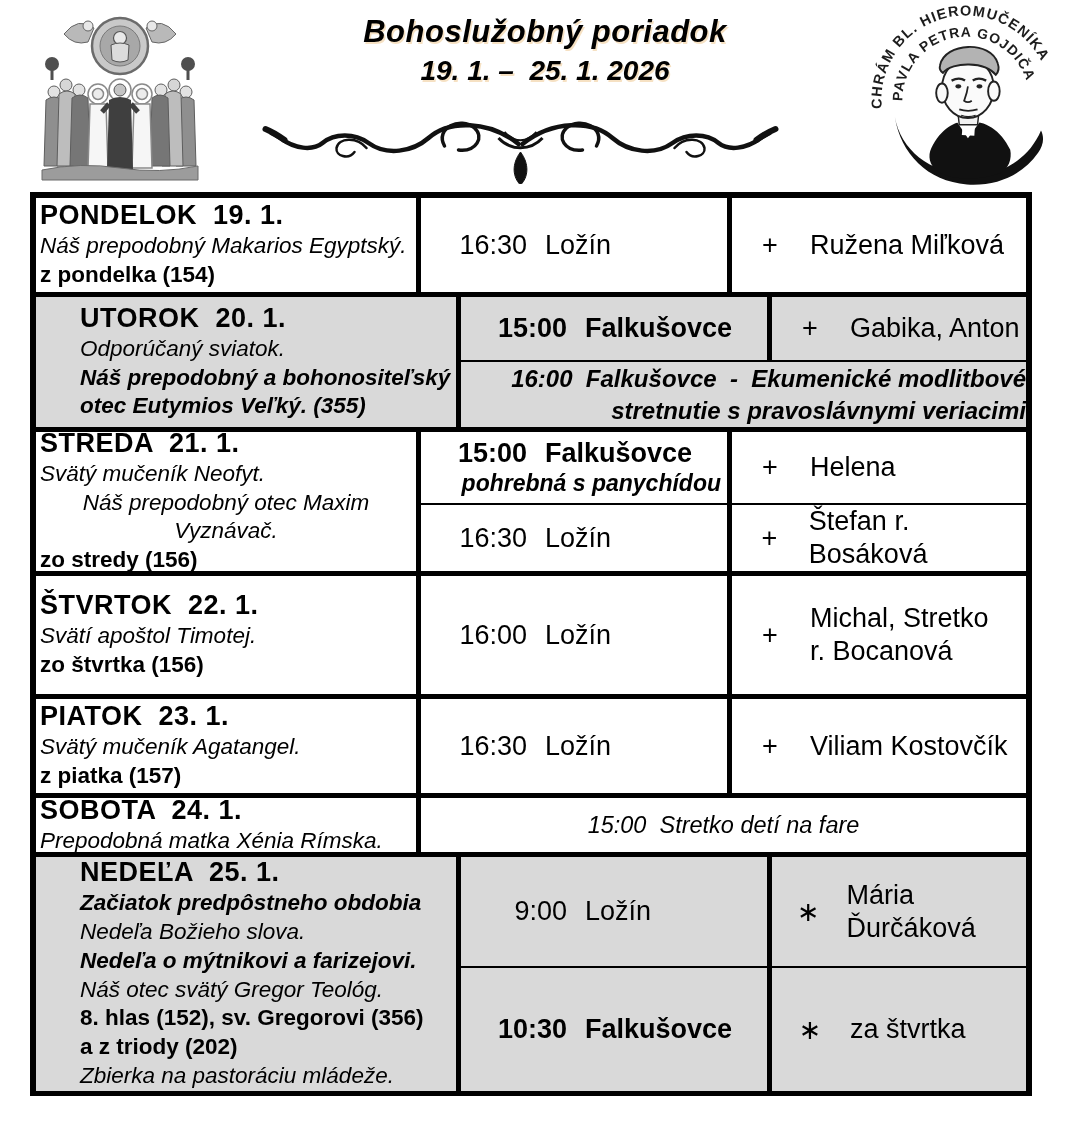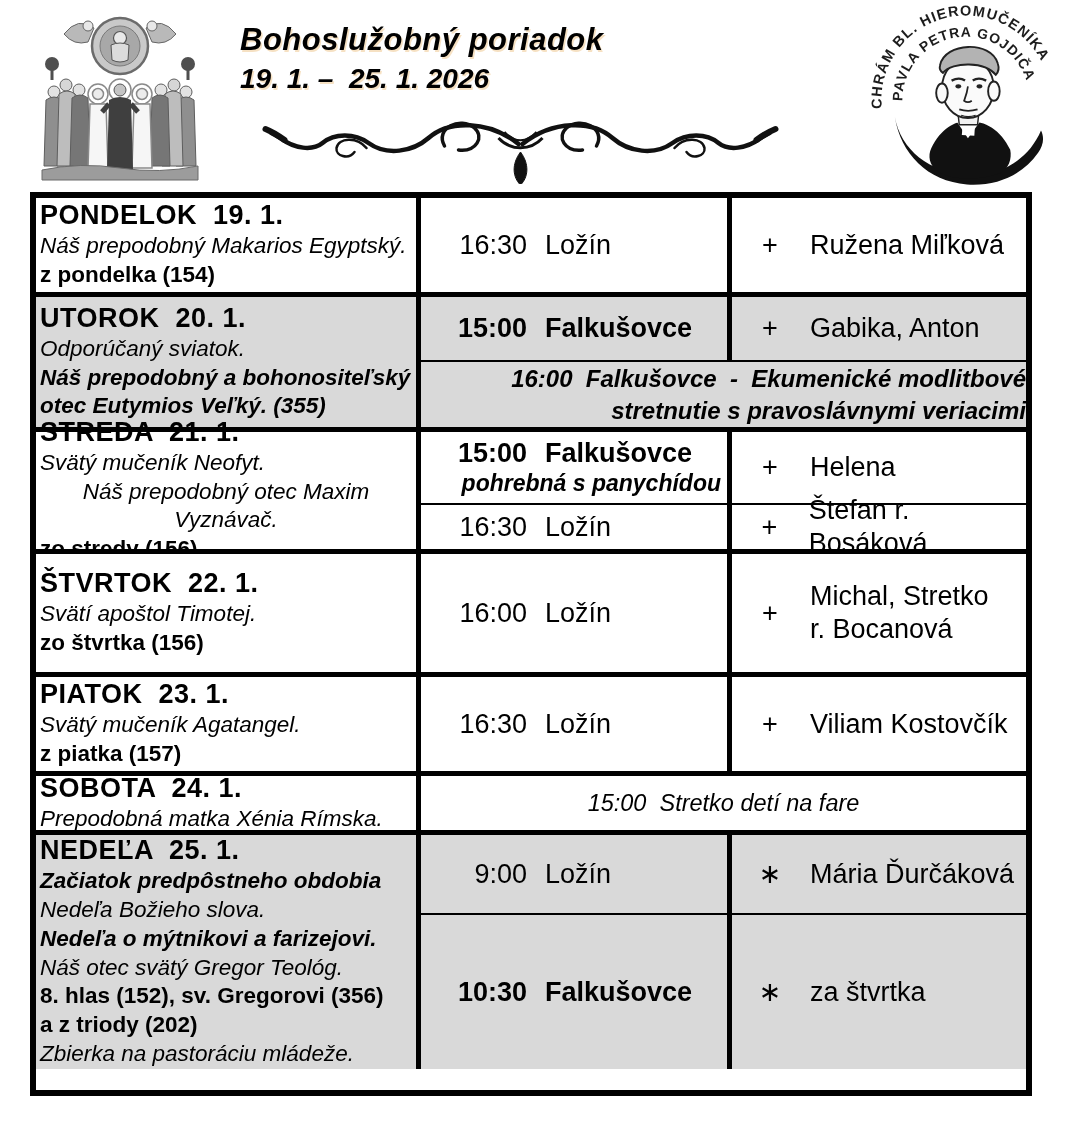--- a/index.html
+++ b/index.html
@@ -7,40 +7,40 @@
   body {
     width:1074px; height:1146px; position:relative;
     font-family:"Liberation Sans","DejaVu Sans",sans-serif;
     color:#000; overflow:hidden;
   }
   .page { position:absolute; inset:0; background:#fff; }
 
   
   .header { position:absolute; left:0; top:0; width:1074px; height:192px; }
   .icon-wrap { position:absolute; left:36px; top:8px; width:168px; height:176px; }
-  .title-block { position:absolute; left:240px; top:22px; width:610px; }
+  .title-block { position:absolute; left:240px; top:14px; width:610px; text-align:center; }
   .title {
     font-size:31px; font-weight:bold; font-style:italic; letter-spacing:.5px;
     text-shadow:1.5px 1.5px 0 rgba(222,148,40,.28);
   }
   .dates {
     margin-top:5px; font-size:28px; font-weight:bold; font-style:italic;
     white-space:pre; text-shadow:1.5px 1.5px 0 rgba(222,148,40,.28);
   }
   .flourish { position:absolute; left:258px; top:110px; width:525px; height:74px; }
   .stamp { position:absolute; left:866px; top:0; width:200px; height:190px; }
 
   
   .tbl {
     position:absolute; left:30px; top:192px; width:1002px; height:904px;
     border:6px solid #000; display:flex; flex-direction:column; background:#fff;
   }
   .trow { display:flex; flex:0 0 auto; background:#fff; }
   .trow + .trow { border-top:5px solid #000; }
-  .trow.shade { background:#d9d9d9; }
+  .trow.shade { background:#d9d9d9;padding-left:40px; }
 
   .daycell {
     width:385px; min-width:385px; border-right:5px solid #000;
     display:flex; flex-direction:column; justify-content:center; align-items:flex-start;
     text-align:center; padding:2px 4px;
   }
   .daytitle { font-weight:bold; font-size:27px; line-height:1.18; letter-spacing:.5px; white-space:pre; }
   .note { font-size:22.5px; line-height:1.28; }
   .note.it { font-style:italic; }
   .note.b  { font-weight:bold; }
@@ -230,21 +230,21 @@
             <span class="name">Gabika, Anton</span>
           </div>
         </div>
         <div class="merge">
           <div class="ml">16:00  Falkušovce  -  Ekumenické modlitbové</div>
           <div class="ml">stretnutie s pravoslávnymi veriacimi</div>
         </div>
       </div>
     </div>
 
-    <div class="trow" style="height:122px">
+    <div class="trow" style="height:144px">
       <div class="daycell">
         <div class="daytitle">STREDA  21. 1.</div>
         <div class="note it">Svätý mučeník Neofyt.</div>
         <div class="note it">Náš prepodobný otec Maxim Vyznávač.</div>
         <div class="note b">zo stredy (156)</div>
       </div>
       <div class="svccol">
         <div class="svcline fixed" style="height:71px">
           <div class="timecell bold two">
             <div class="tl1">
@@ -329,21 +329,21 @@
         <div class="daytitle">NEDEĽA  25. 1.</div>
         <div class="note bi">Začiatok predpôstneho obdobia</div>
         <div class="note it">Nedeľa Božieho slova.</div>
         <div class="note bi">Nedeľa o mýtnikovi a farizejovi.</div>
         <div class="note it">Náš otec svätý Gregor Teológ.</div>
         <div class="note b">8. hlas (152), sv. Gregorovi (356)</div>
         <div class="note b">a z triody (202)</div>
         <div class="note it">Zbierka na pastoráciu mládeže.</div>
       </div>
       <div class="svccol">
-        <div class="svcline fixed" style="height:78px">
+        <div class="svcline fixed" style="height:109px">
           <div class="timecell">
             <span class="t">9:00</span>
             <span class="p">Ložín</span>
           </div>
           <div class="intcell">
             <span class="mark">∗</span>
             <span class="name">Mária Ďurčáková</span>
           </div>
         </div>
         <div class="svcline sub">

